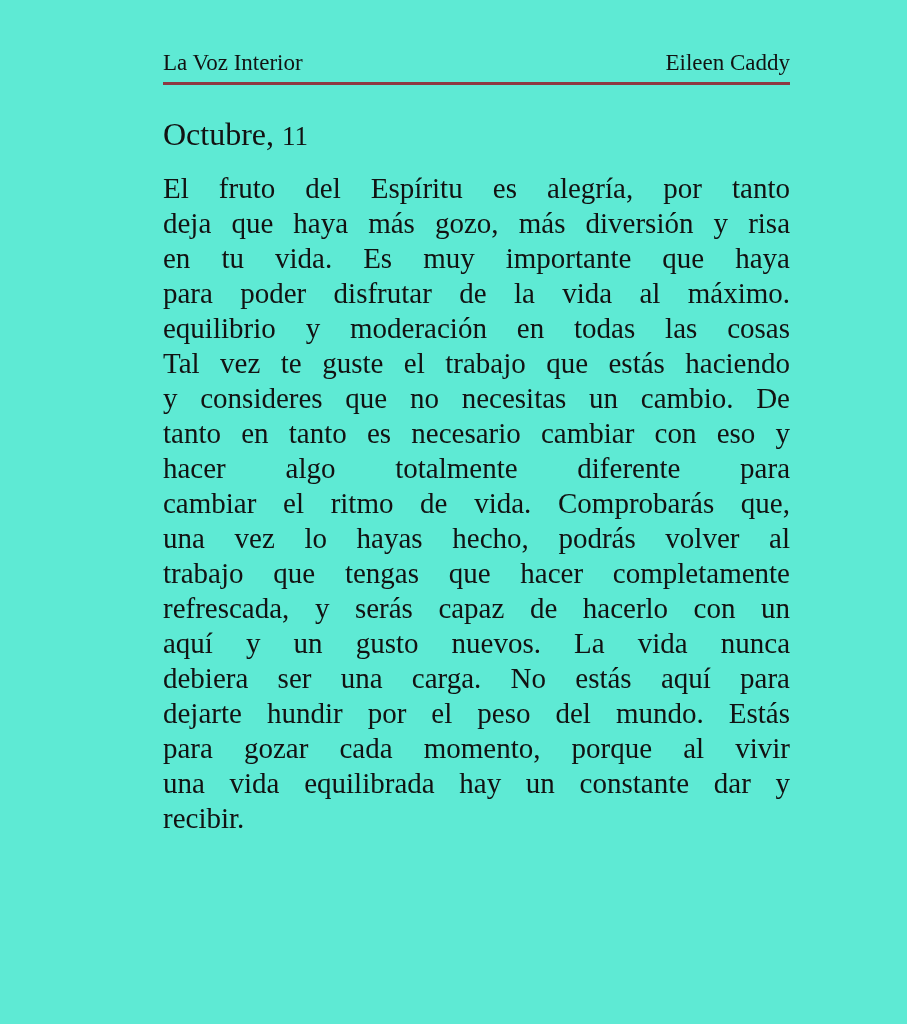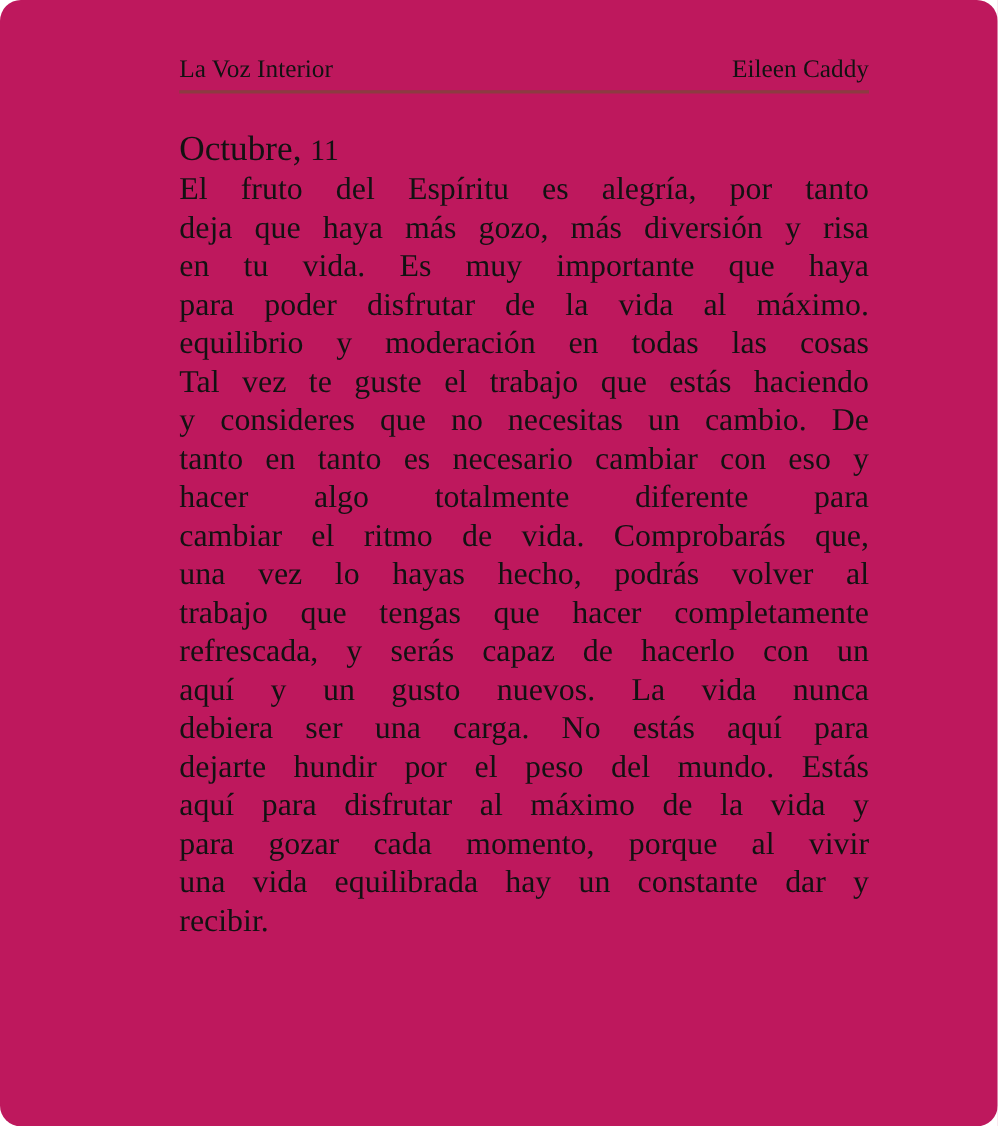--- a/index.html
+++ b/index.html
@@ -29,21 +29,21 @@
     margin-top: 49px;
     font-size: 23px;
     line-height: 27px;
   }
   .rule {
     height: 3px;
     margin-top: 6px;
     border: none;
   }
   .date {
-    margin: 30px 0 0 0;
+    margin: 30px 0 16px 0;
     font-size: 32px;
     line-height: 38px;
     font-weight: normal;
   }
   .date .datenum {
     font-size: 27px;
   }
   .body {
     font-size: 29px;
     line-height: 35px;
@@ -53,21 +53,21 @@
     text-align-last: justify;
     white-space: nowrap;
   }
   .line.line-last {
     text-align-last: left;
   }
 </style>
 </head>
 <body>
 
-<div class="page" style="background: #be185d; border-radius: 19px;">
+<div class="page" style="background: #5eead4;">
   <div class="content">
 
     <div class="header" style="color: rgb(18, 18, 18);">
       <span>La Voz Interior</span>
       <span>Eileen Caddy</span>
     </div>
 
     <div class="rule" style="background: rgb(141, 58, 66);"></div>
 
     <h2 class="date"><span>Octubre,</span> <span class="datenum">11</span></h2>
@@ -82,20 +82,19 @@
         <div class="line">y consideres que no necesitas un cambio. De</div>
         <div class="line">tanto en tanto es necesario cambiar con eso y</div>
         <div class="line">hacer algo totalmente diferente para</div>
         <div class="line">cambiar el ritmo de vida. Comprobarás que,</div>
         <div class="line">una vez lo hayas hecho, podrás volver al</div>
         <div class="line">trabajo que tengas que hacer completamente</div>
         <div class="line">refrescada, y serás capaz de hacerlo con un</div>
         <div class="line">aquí y un gusto nuevos. La vida nunca</div>
         <div class="line">debiera ser una carga. No estás aquí para</div>
         <div class="line">dejarte hundir por el peso del mundo. Estás</div>
-        <div class="line">aquí para disfrutar al máximo de la vida y</div>
         <div class="line">para gozar cada momento, porque al vivir</div>
         <div class="line">una vida equilibrada hay un constante dar y</div>
         <div class="line line-last">recibir.</div>
       </div>
 
   </div>
 </div>
 
 </body></html>

